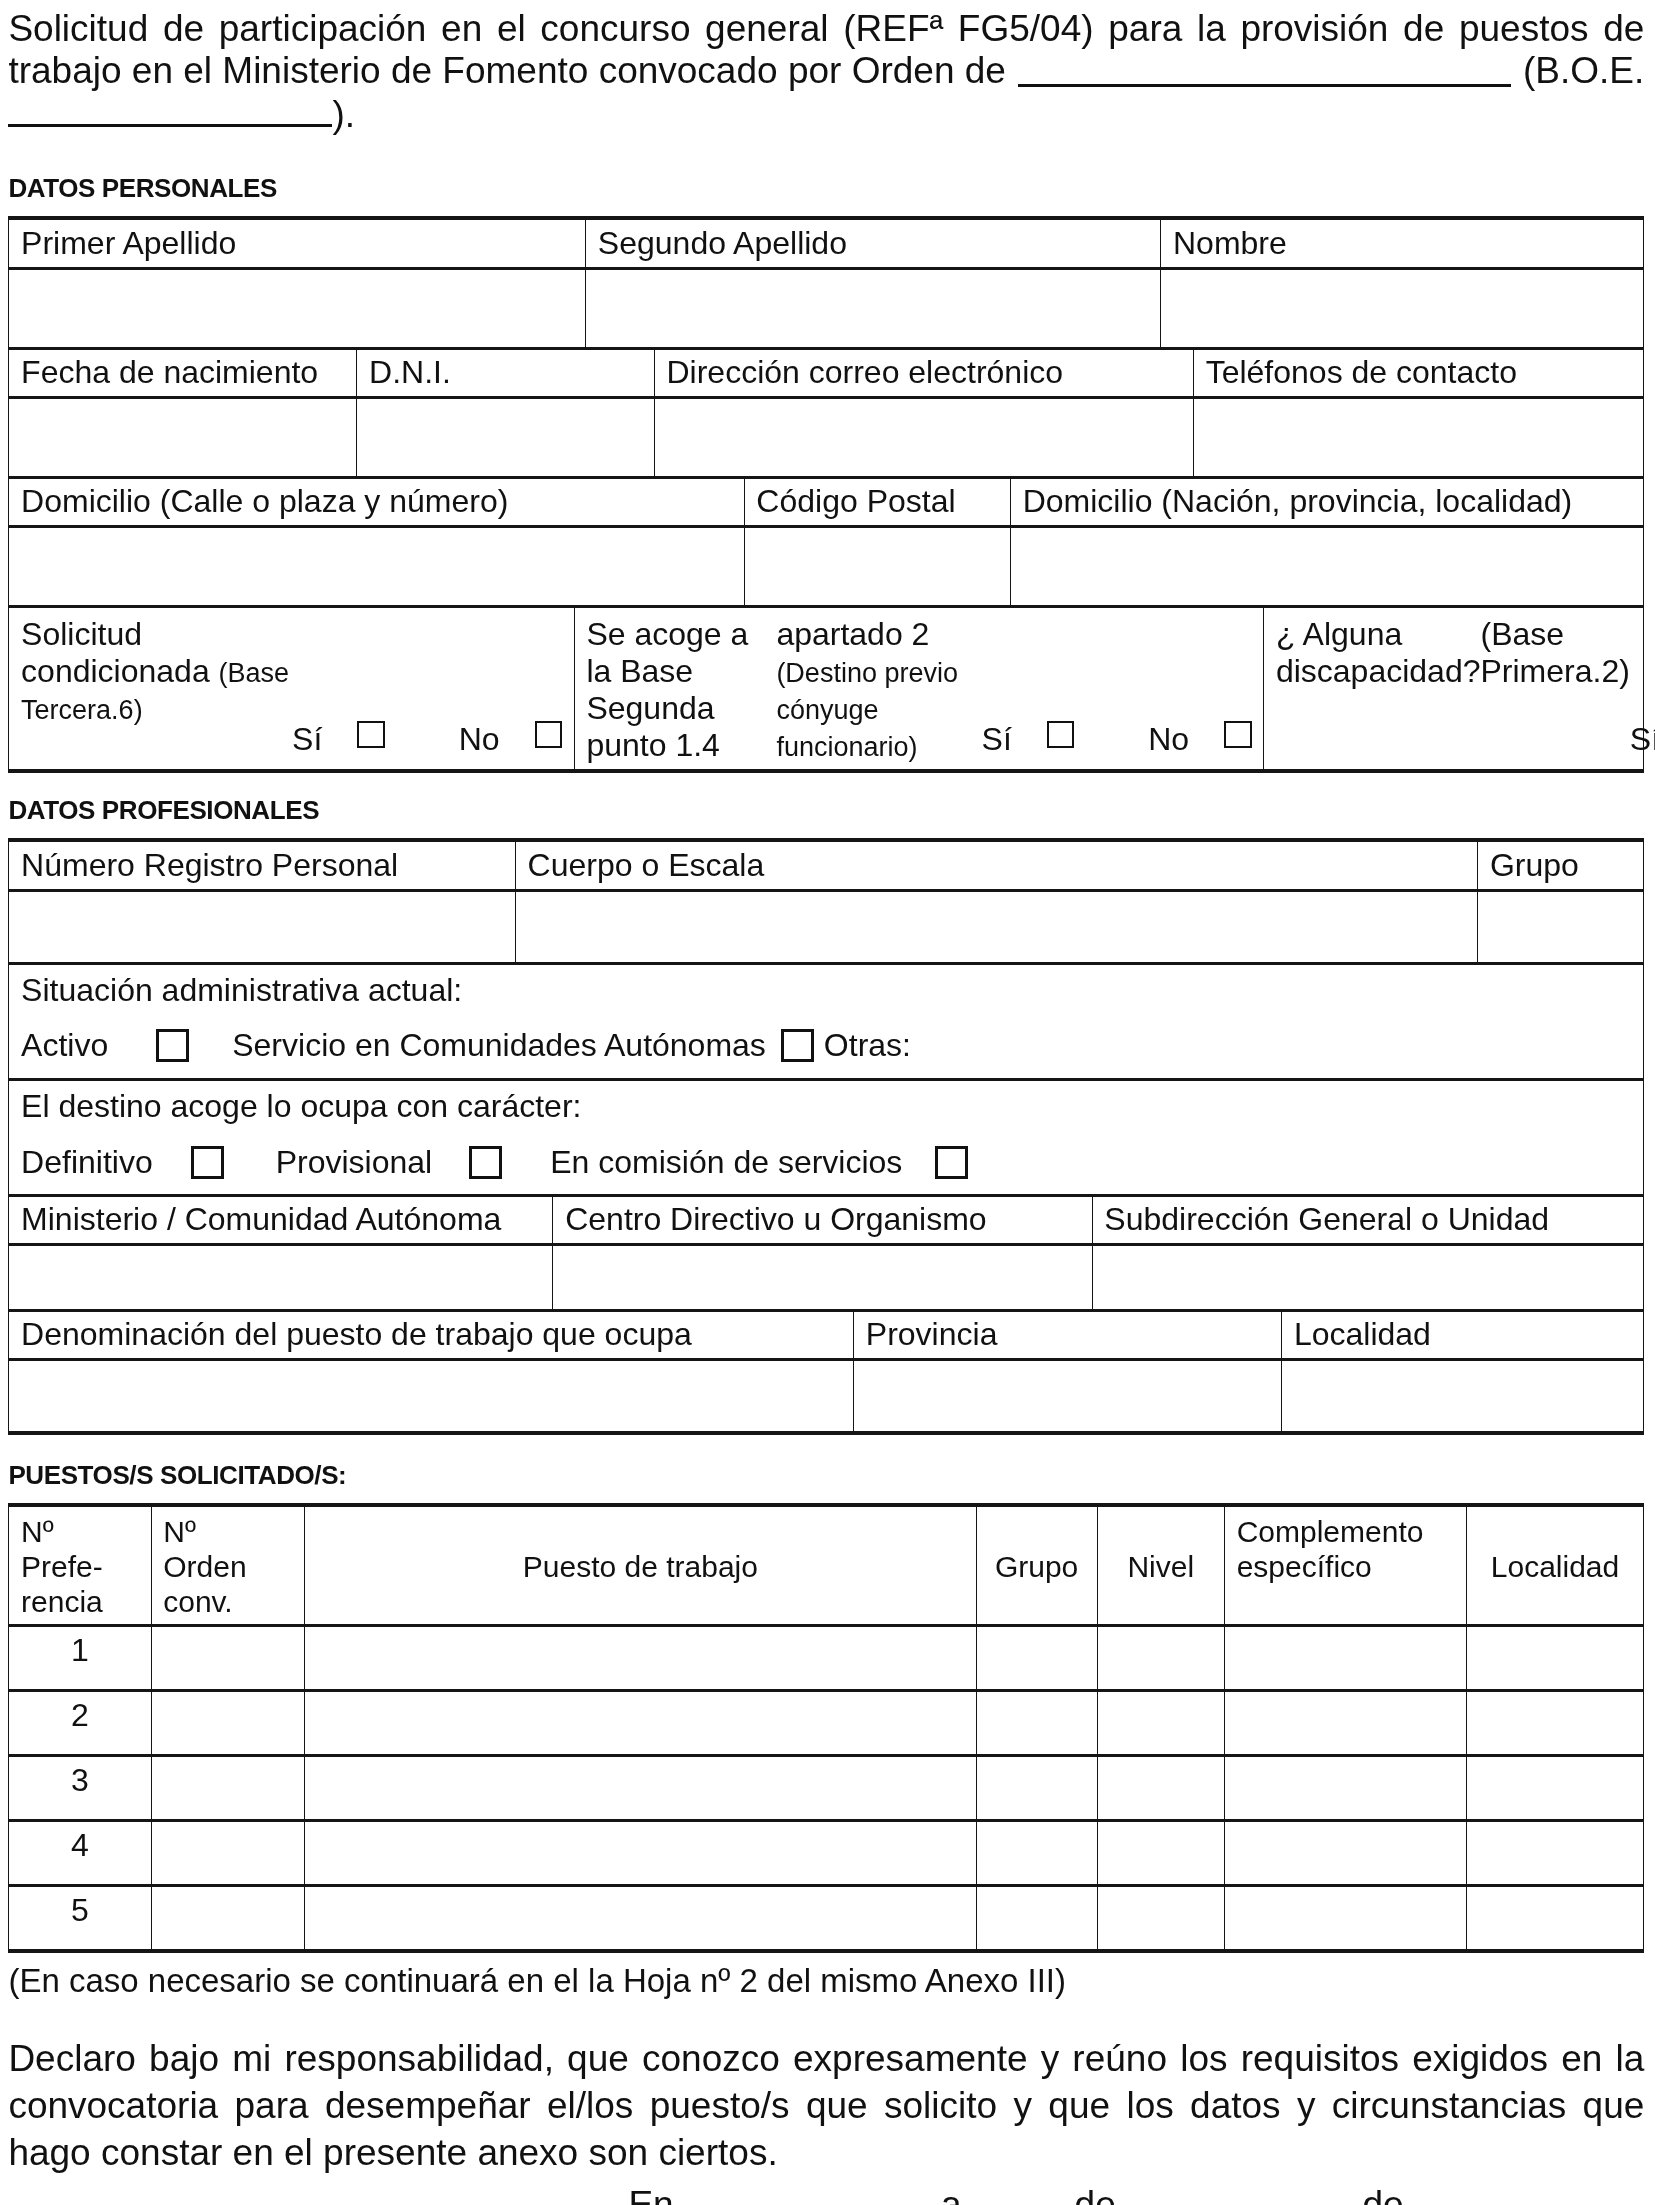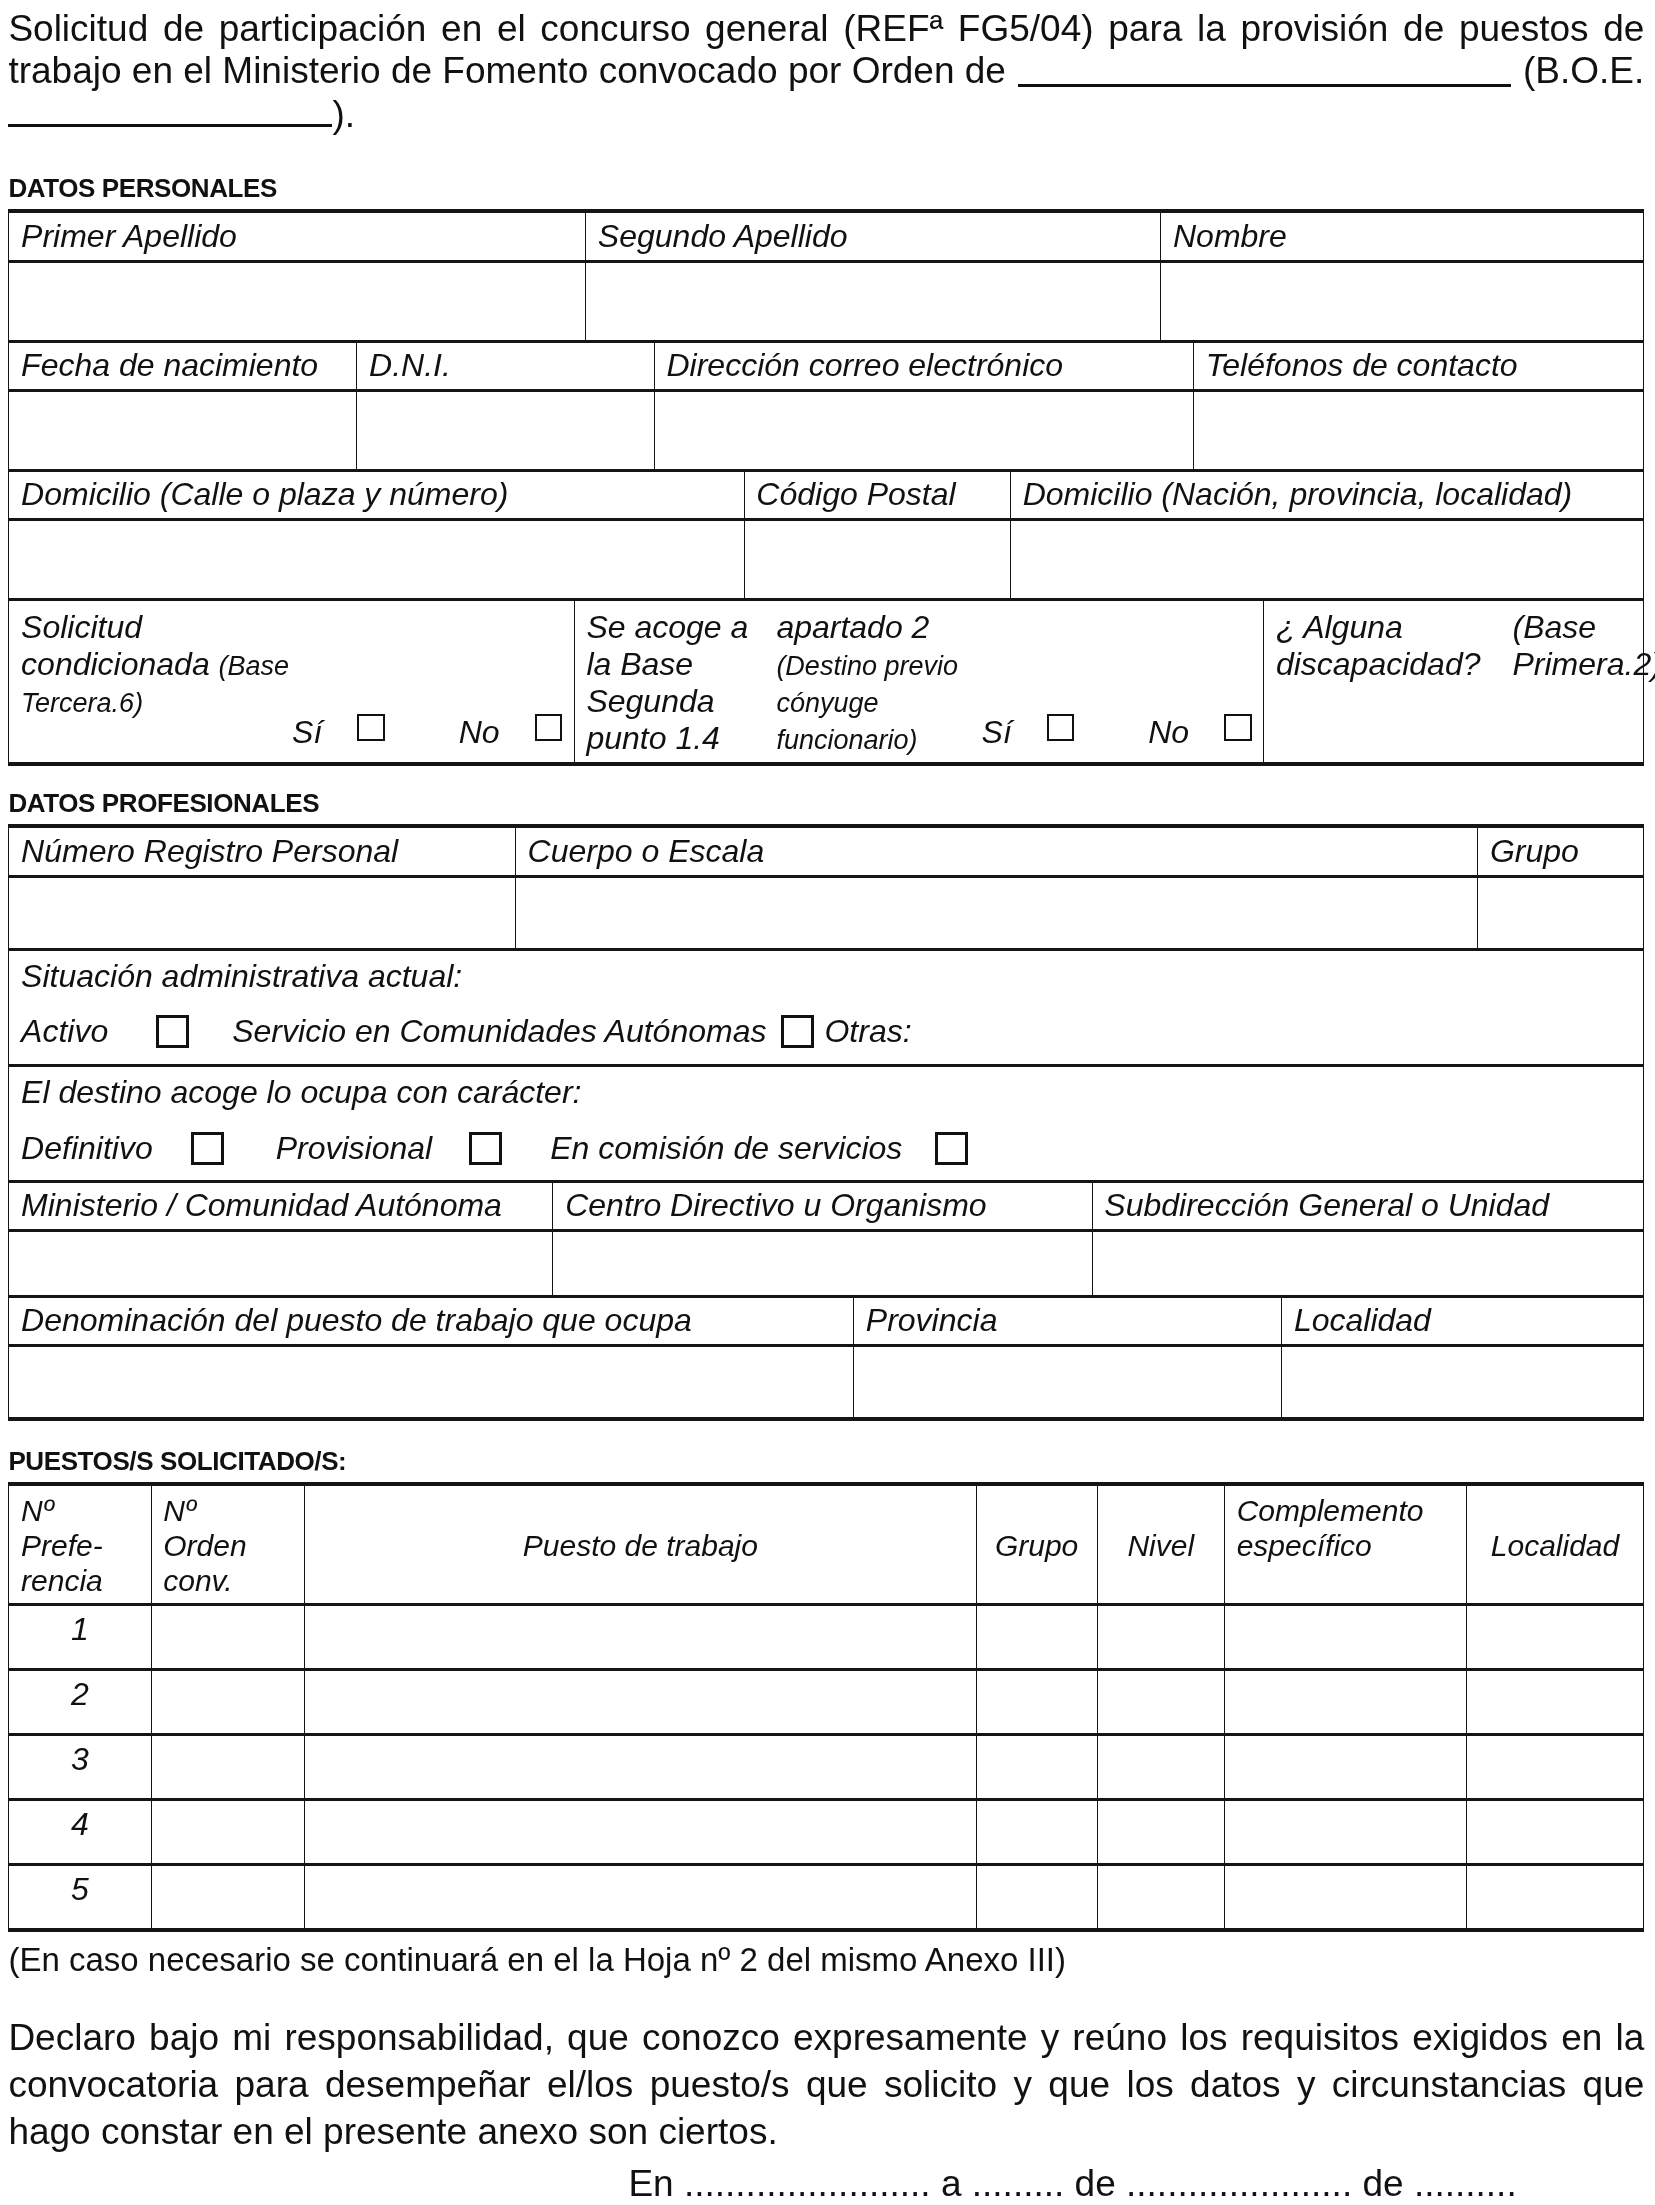--- a/index.html
+++ b/index.html
@@ -17,35 +17,35 @@
   .fill{flex:1;border-bottom:3.3px solid #111;margin:0 11.7px 5.8px 11.7px;}
   .l3fill{display:inline-block;width:324px;border-bottom:3.3px solid #111;height:32px;vertical-align:baseline;}
 
   
   .sec-heading{font-size:26px;font-weight:bold;letter-spacing:-0.4px;}
   .mt1{margin-top:37px;}
   .mt2{margin-top:22px;}
   .mt3{margin-top:25px;}
 
   
-  .tbl{border:1.7px solid #151515;border-top:4.2px solid #151515;border-bottom:4.2px solid #151515;margin-top:5px;font-style:italic;}
+  .tbl{border:1.7px solid #151515;border-top:4.2px solid #151515;border-bottom:4.2px solid #151515;margin-top:12px;}
   .row{display:flex;border-bottom:3.3px solid #151515;box-sizing:border-box;}
   .row:last-child{border-bottom:none;}
   .cell{box-sizing:border-box;border-right:1.7px solid #151515;padding:4.2px 11.7px 5px;font-size:32px;}
   .cell:last-child{border-right:none;}
   .hrow .cell{min-height:42px;}
   .irow .cell{min-height:77px;}
   .irow2 .cell{min-height:70px;}
   .small{font-size:27px;}
 
   
   .cA1{width:35.3%;} .cA2{width:35.2%;} .cA3{width:29.5%;}
   .cB1{width:21.3%;} .cB2{width:18.2%;} .cB3{width:33.0%;} .cB4{width:27.5%;}
   .cC1{width:45.0%;} .cC2{width:16.3%;} .cC3{width:38.7%;}
-  .cD1{width:34.6%;} .cD2{width:42.2%;} .cD3{width:23.2%;gap:32px;}
+  .cD1{width:34.6%;} .cD2{width:42.2%;} .cD3{width:23.2%;}
   .drow .cell{display:flex;flex-direction:row;min-height:125px;padding-top:8.4px;}
   .sino{display:flex;align-items:flex-start;margin-top:auto;padding-bottom:6.7px;}
   .cb{display:inline-block;width:23.4px;height:23.4px;border:2.5px solid #111;flex:0 0 auto;}
   .cb.big{width:27px;height:27px;border:3.3px solid #111;}
   .sino .g1{margin-left:35px;} .sino .g2{margin-left:74px;} .sino .g3{margin-left:35px;}
   .cD3 .sino .g2{margin-left:50px;}
 
   
   .cE1{width:31.0%;} .cE2{width:58.9%;} .cE3{width:10.1%;}
   .cF1{width:33.3%;} .cF2{width:33.0%;} .cF3{width:33.7%;}

